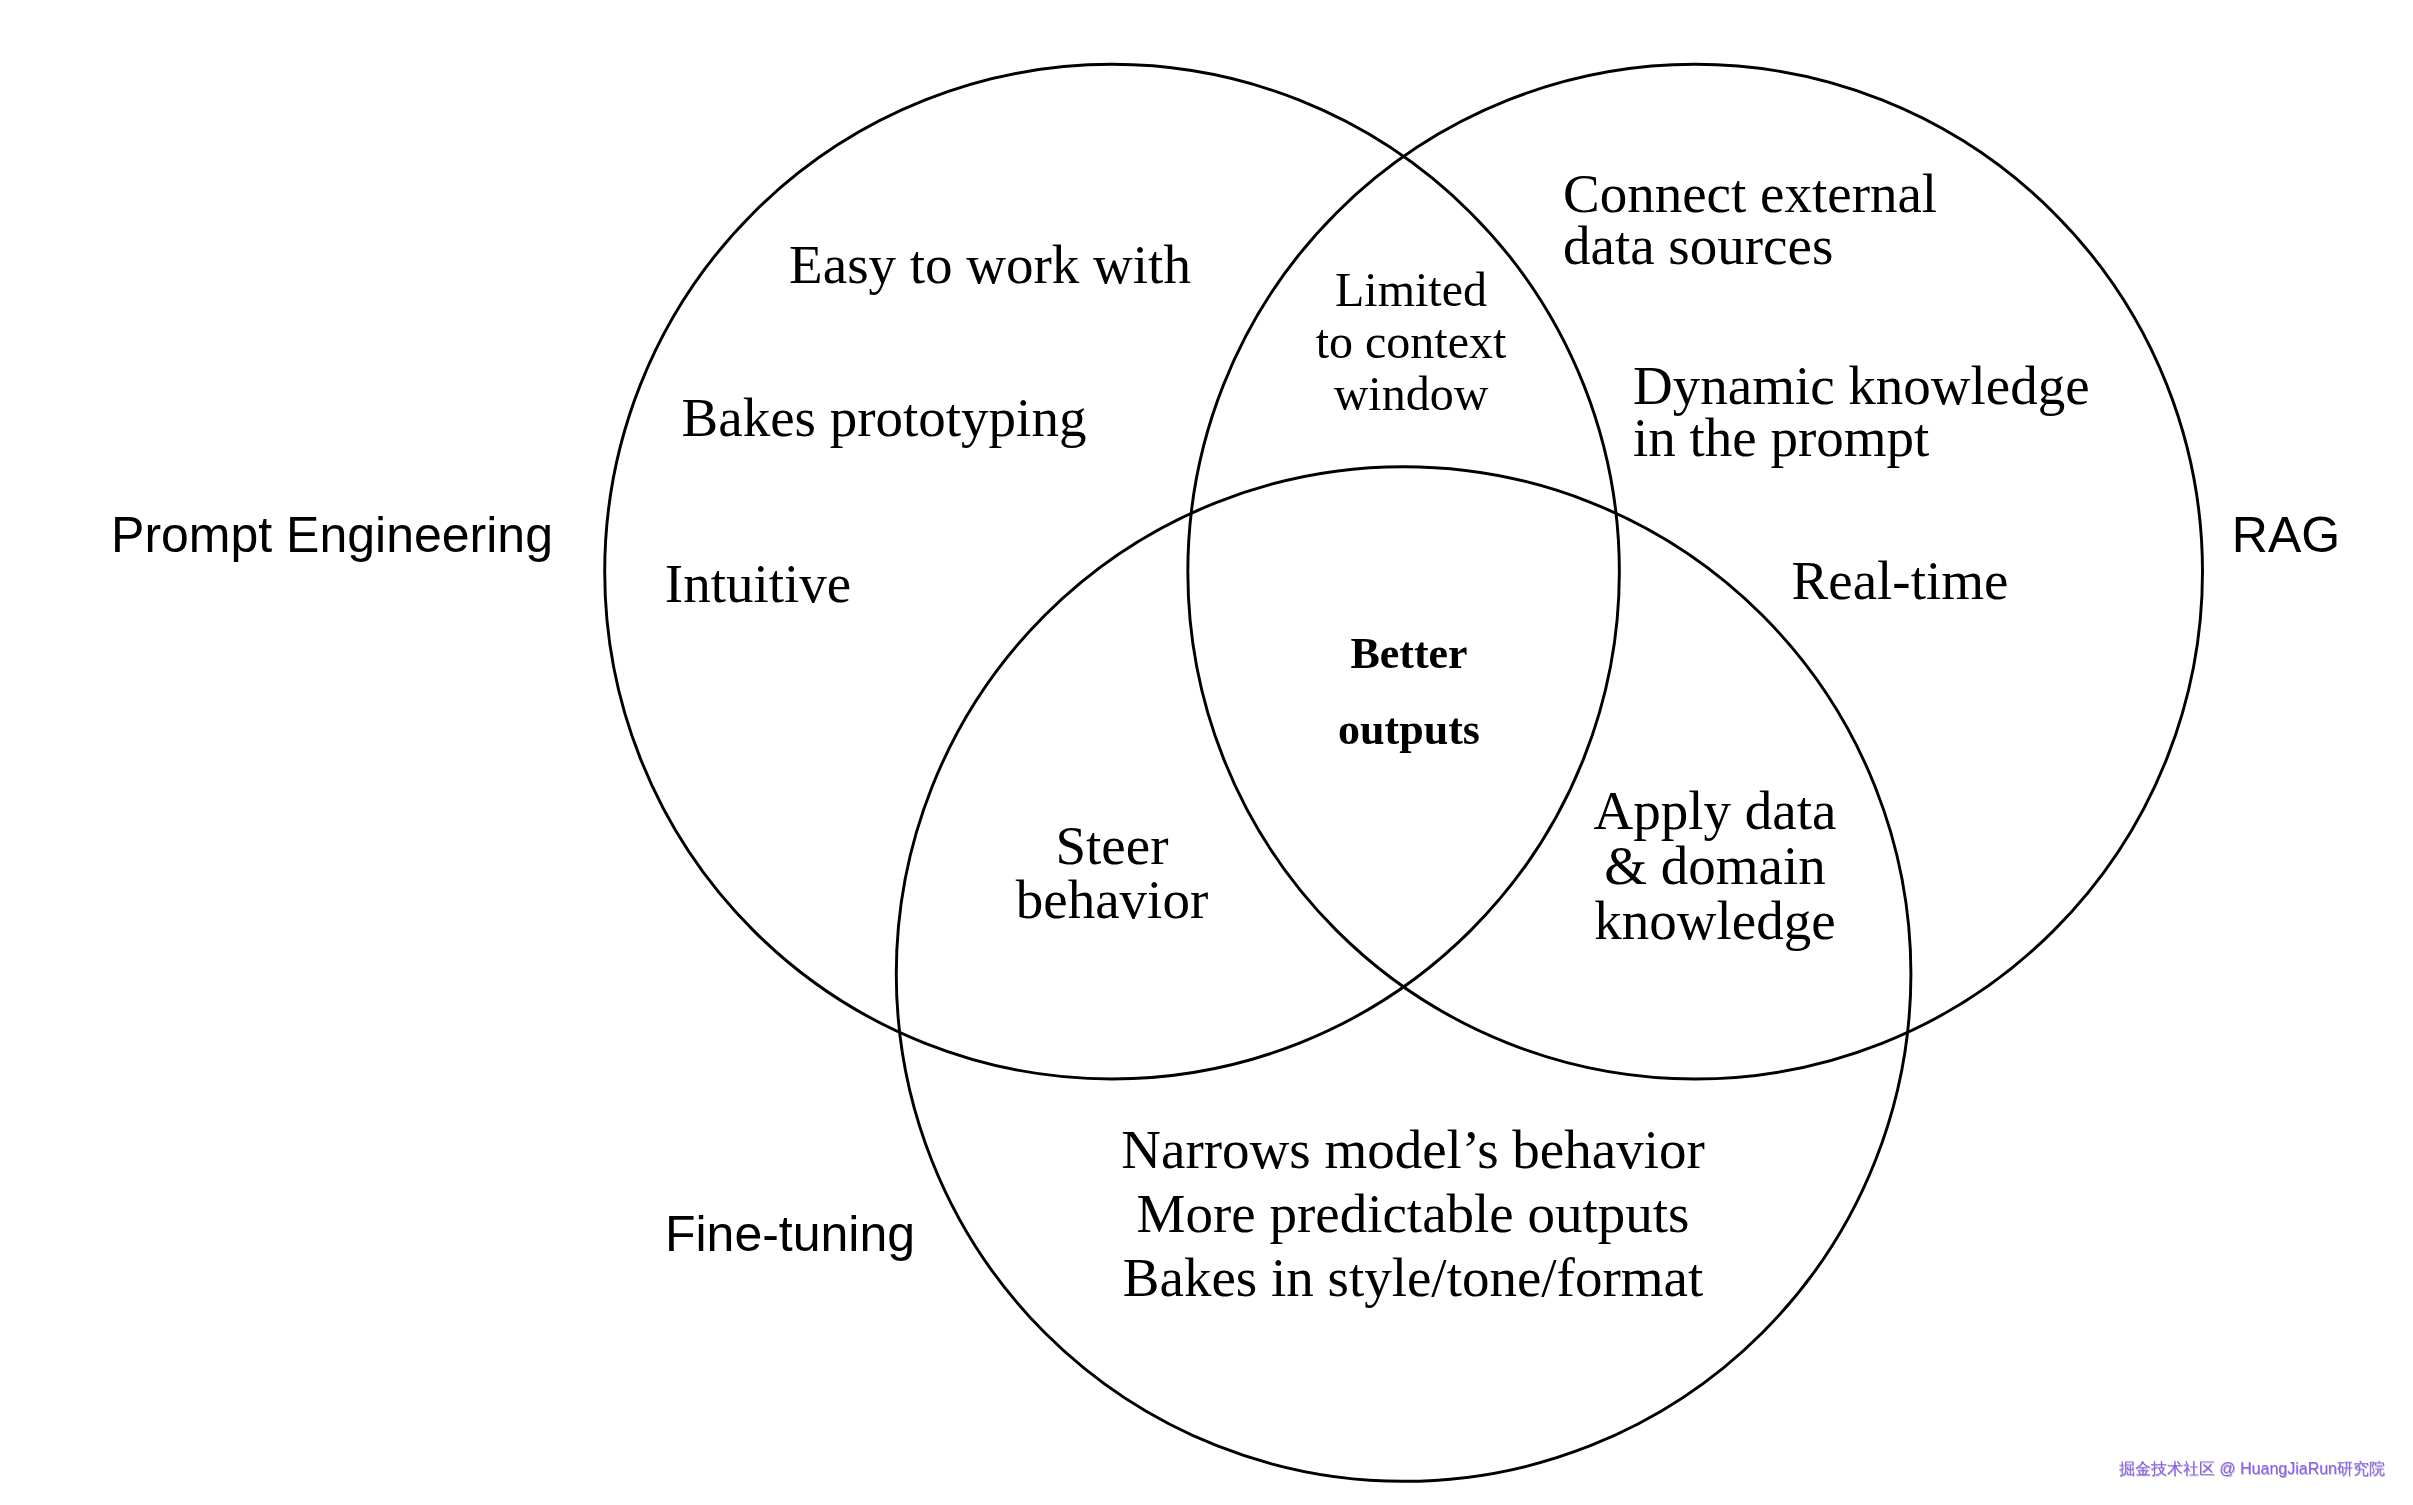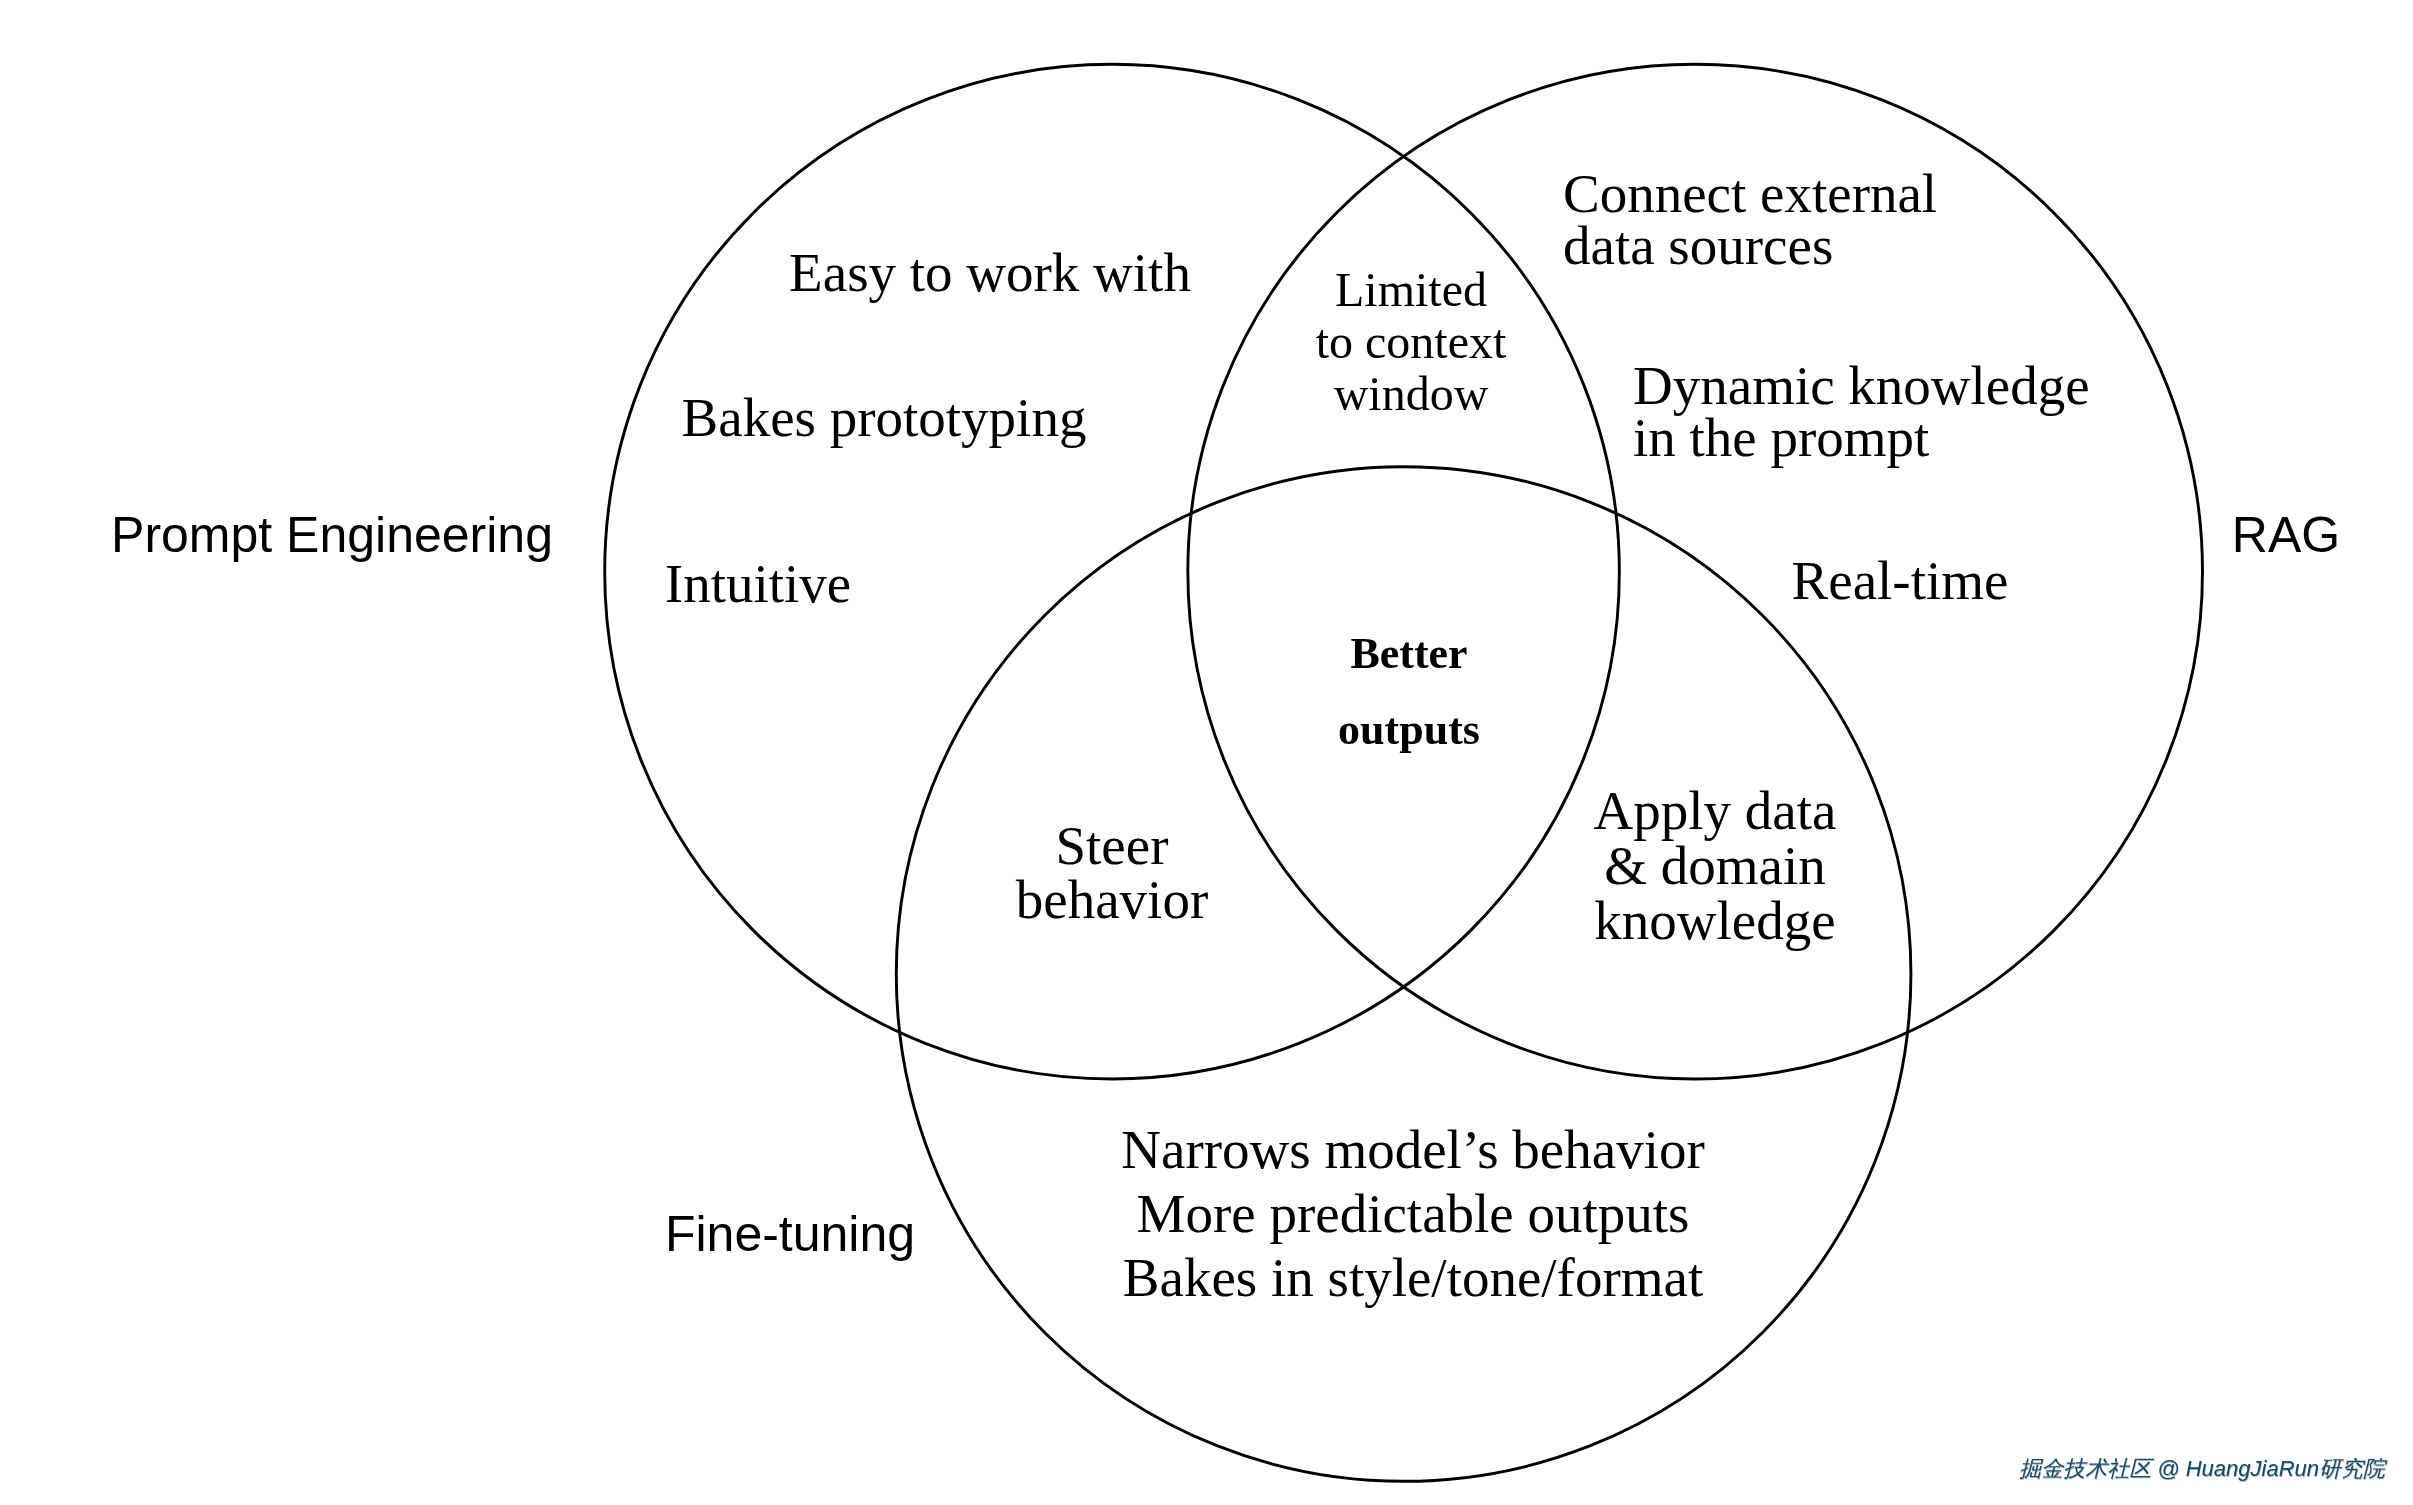--- a/index.html
+++ b/index.html
@@ -61,46 +61,45 @@
     font-weight: bold;
     font-size: 44px;
     line-height: 76px;
   }
   #watermark {
     position: absolute;
     right: 28px;
     top: 1469px;
     transform: translate(0, -50%);
     font-family: "Liberation Sans", "DejaVu Sans", sans-serif;
-    font-size: 22px;
+    font-size: 16px;
     line-height: 17.5px;
-    color: #0c4a6e;
+    color: #8b5cf6;
     text-shadow: 0.6px 0.6px 0 #b5b5b5;
     white-space: nowrap;
-    font-style: italic;
   }
 </style>
 </head>
 <body>
 
 <div id="canvas">
 
   <svg id="venn-svg" viewBox="0 0 4138 2582">
     <circle class="venn-circle" cx="1907" cy="980" r="870" stroke="#000000"></circle>
     <circle class="venn-circle" cx="2907" cy="980" r="870" stroke="#000000"></circle>
     <circle class="venn-circle" cx="2407" cy="1670" r="870" stroke="#000000"></circle>
   </svg>
 
   <div class="circle-label" style="left:332px; top:535px;">Prompt Engineering</div>
 
   <div class="circle-label" style="left:2286px; top:535px;">RAG</div>
 
   <div class="circle-label" style="left:790px; top:1234px;">Fine-tuning</div>
 
-  <div class="txt centered" style="left:990px; top:272px;">Easy to work with</div>
+  <div class="txt centered" style="left:990px; top:264px;">Easy to work with</div>
 
   <div class="txt centered" style="left:884px; top:417px;">Bakes prototyping</div>
 
   <div class="txt centered" style="left:758px; top:583px;">Intuitive</div>
 
   <div class="txt leftblock lh90" style="left:1563px; top:220px;">Connect external
 data sources</div>
 
   <div class="txt leftblock lh90" style="left:1633px; top:412px;">Dynamic knowledge
 in the prompt</div>

